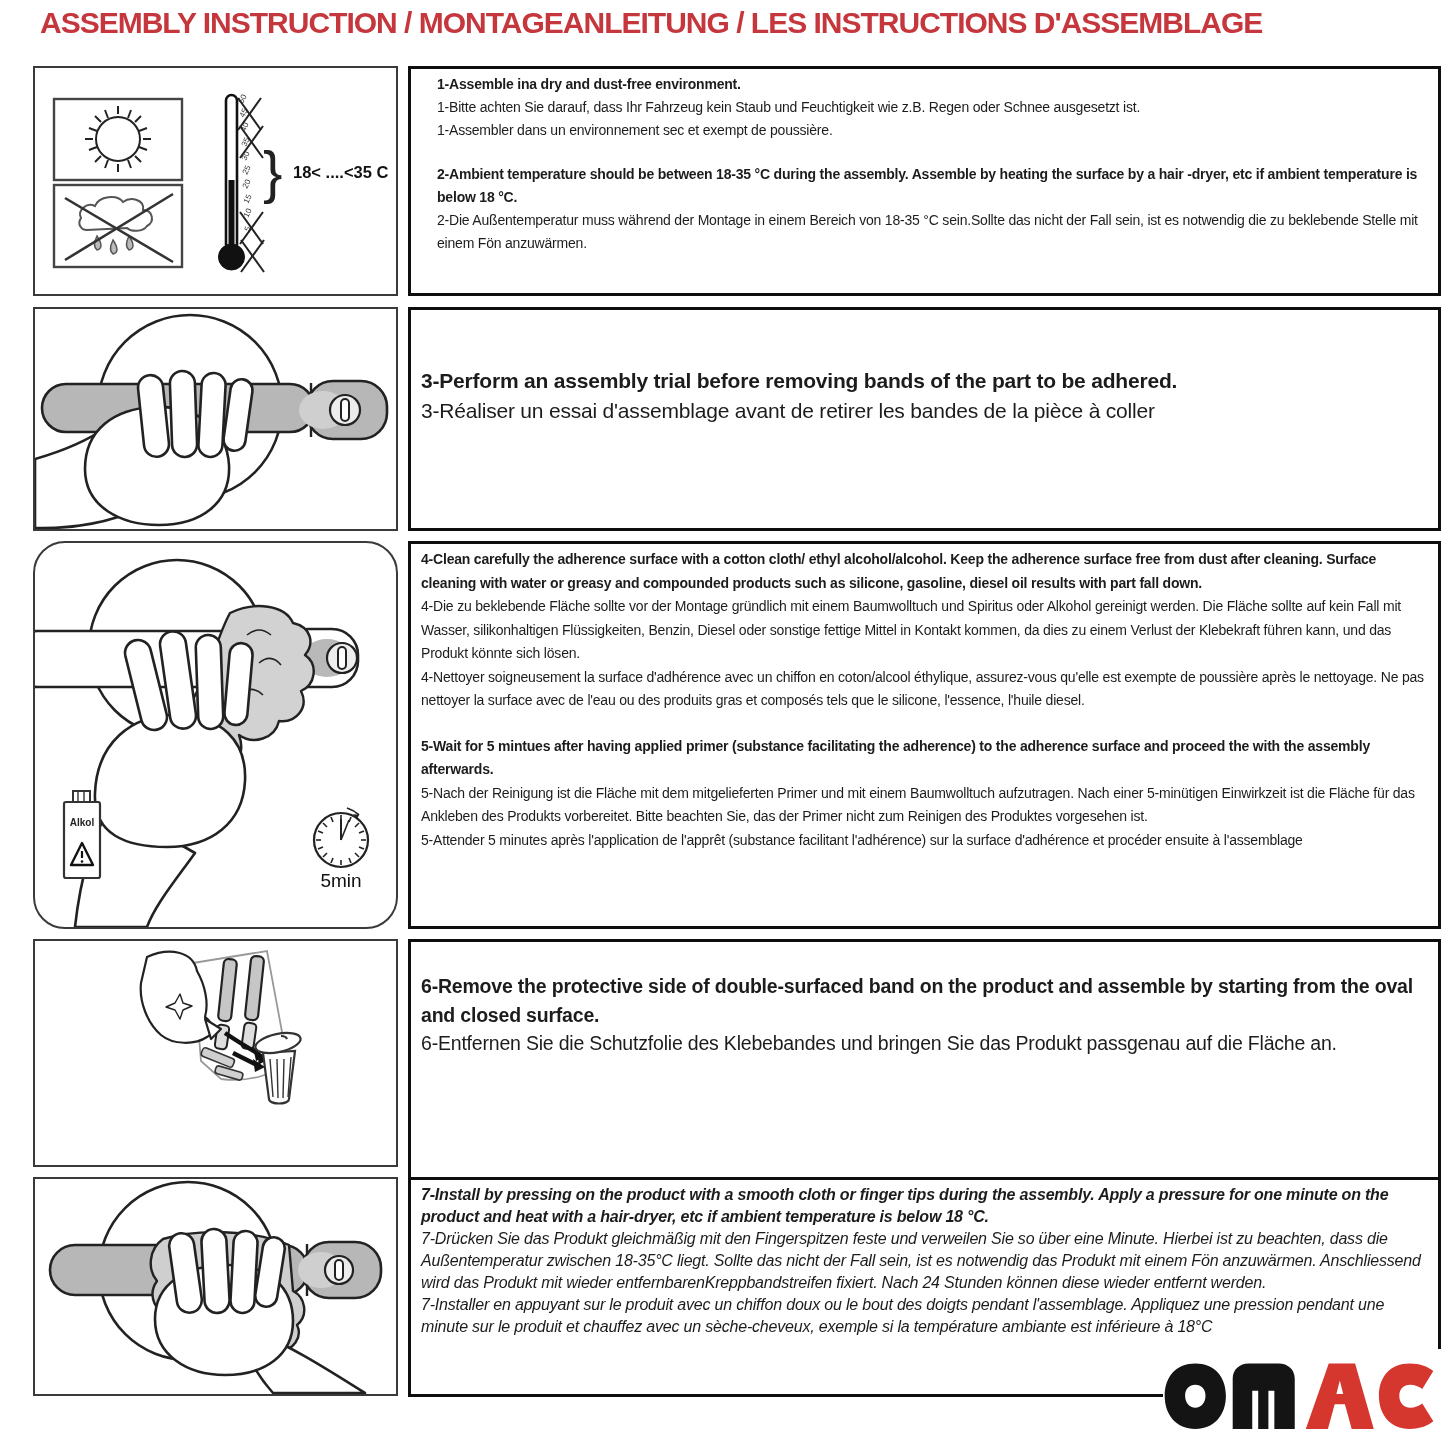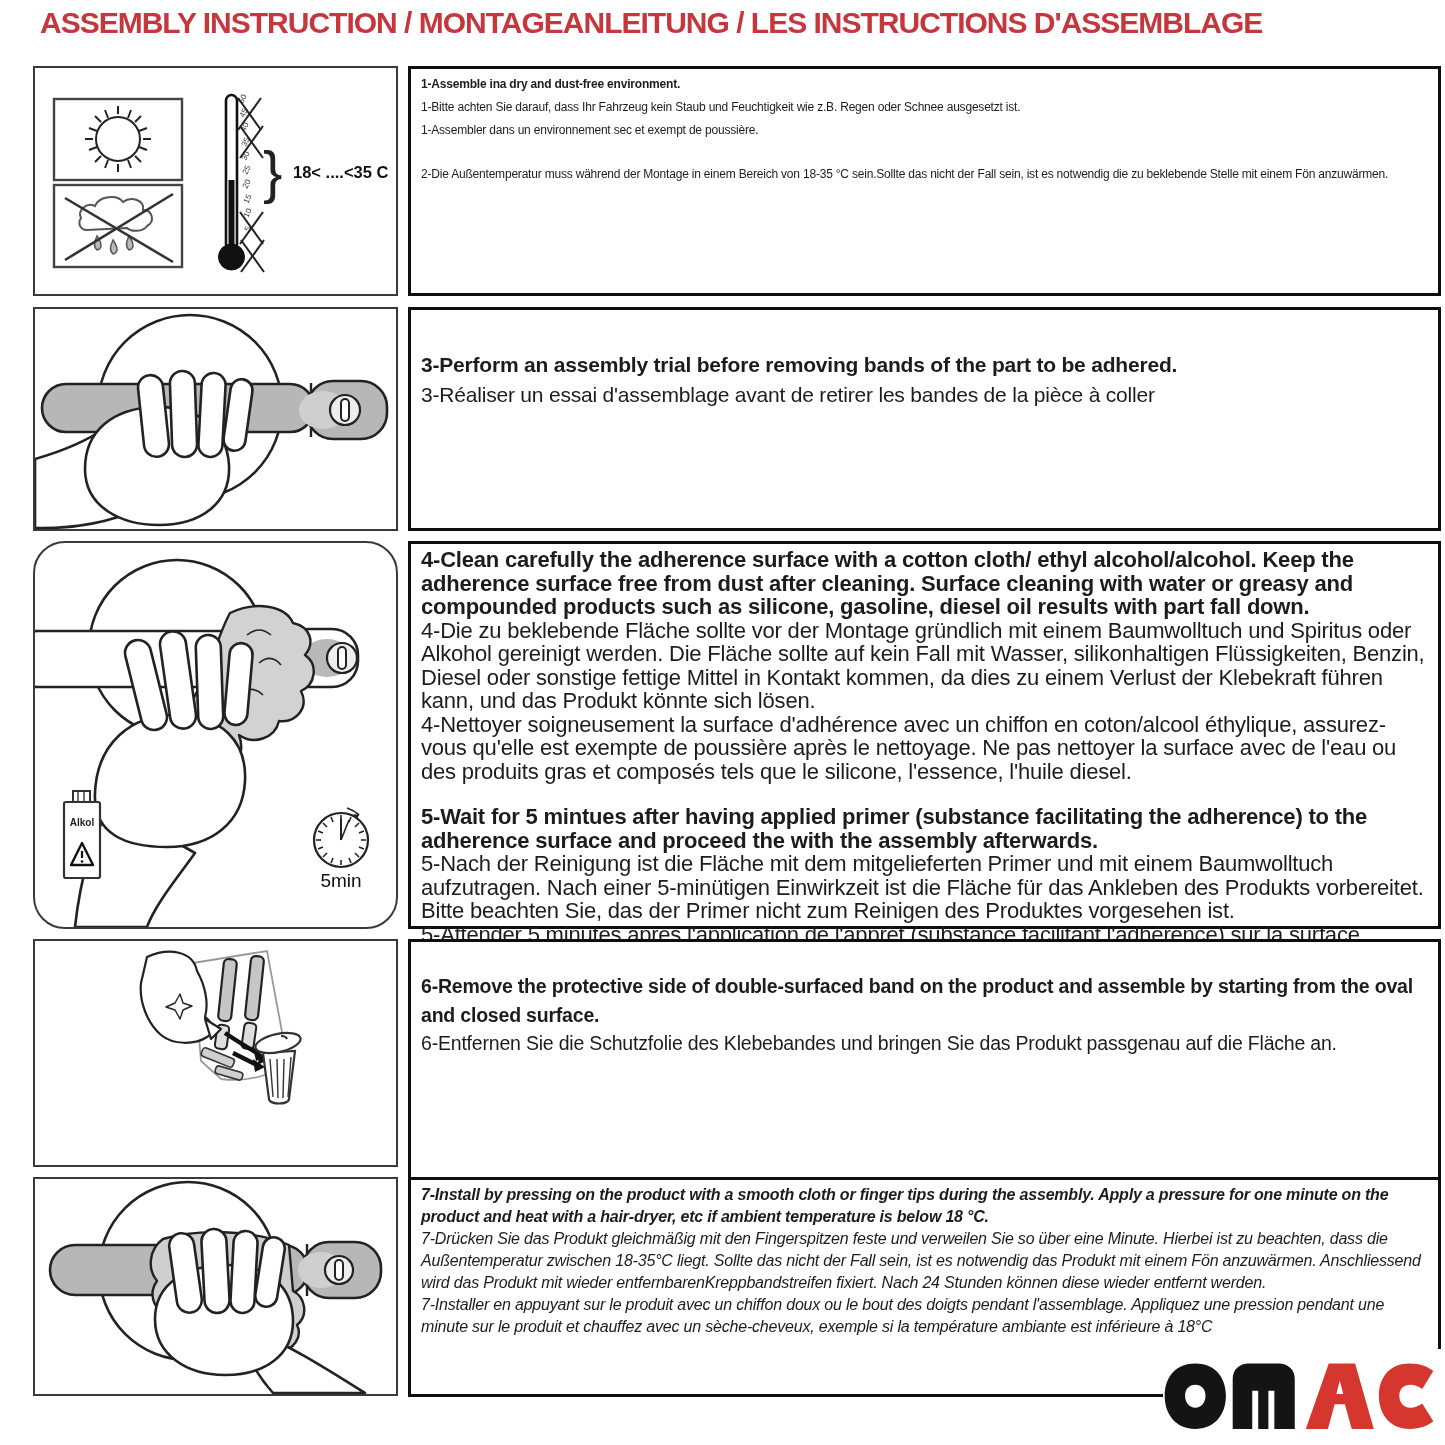--- a/index.html
+++ b/index.html
@@ -11,24 +11,24 @@
     position:absolute;left:40px;top:6px;font-size:30px;font-weight:bold;
     color:#c5373c;letter-spacing:-1px;white-space:nowrap;
   }
   .box{position:absolute;background:#fff;box-sizing:border-box;}
   .ibox{border:2px solid #3a3a3a;}
   .tbox{border:3px solid #0e0e0e;padding:4px 12px 4px 10px;letter-spacing:-0.2px;}
   .ibox svg{display:block;width:100%;height:100%;}
   .para{margin:0;}
   .para.bold{font-weight:bold;}
   .para.spacer{height:21px;}
-  .s1 .para{font-size:12px;line-height:23px;}
+  .s1 .para{font-size:14px;line-height:23px;margin-left:16px;}
   .s2 .para{font-size:21px;line-height:30px;}
-  .s2{padding-top:40px;}
-  .s3 .para{font-size:22px;line-height:23.5px;}
+  .s2{padding-top:56px;}
+  .s3 .para{font-size:14px;line-height:23.5px;}
   .s3 .para.spacer{height:22px;}
   .s4 .para{font-size:19.5px;line-height:28.5px;}
   .s4{padding-top:30px;}
   .s5 .para{font-size:16px;line-height:22px;}
   .logo-wrap{
     position:absolute;left:1163px;top:1349px;width:282px;height:96px;
     background:#fff;display:flex;align-items:center;justify-content:flex-start;
   }
   .thin{stroke:#222;stroke-width:1.6;fill:none;}
 </style>
@@ -106,20 +106,21 @@
       <text x="228" y="124" font-size="58" fill="#222">}</text>
       <text x="258" y="110" font-size="16.5" font-weight="bold" fill="#111">18&lt; ....&lt;35 C</text>
     </g>
   </svg>
 </div>
 <div class="box tbox s1" style="left:408px;top:66px;width:1033px;height:230px;">
     <div class="para bold">1-Assemble ina dry and dust-free environment.</div>
     <div class="para ">1-Bitte achten Sie darauf, dass Ihr Fahrzeug kein Staub und Feuchtigkeit wie z.B. Regen oder Schnee ausgesetzt ist.</div>
     <div class="para ">1-Assembler dans un environnement sec et exempt de poussière.</div>
     <div class="para spacer"></div>
+    <div class="para bold">2-Ambient temperature should be between 18-35 °C  during the assembly. Assemble by heating the surface by a hair -dryer, etc if ambient temperature is below 18 °C.</div>
     <div class="para ">2-Die Außentemperatur muss während der Montage in einem Bereich von 18-35 °C  sein.Sollte das nicht der Fall sein, ist es notwendig die zu beklebende Stelle mit einem Fön anzuwärmen.</div>
   </div>
 
 <div class="box ibox" style="left:33px;top:307px;width:365px;height:224px;">
   <svg viewBox="0 0 361 220">
     <circle cx="155" cy="98" r="92" fill="#fff" stroke="#222" stroke-width="2.6"></circle>
     <g>
       <rect x="7" y="75" width="272" height="48" rx="24" fill="#b7b7b7" stroke="#222" stroke-width="2.6"></rect>
       <rect x="272" y="72" width="80" height="58" rx="26" fill="#b7b7b7" stroke="#222" stroke-width="2.6"></rect>
       <line x1="276" y1="74" x2="276" y2="128" stroke="#222" stroke-width="2.4"></line>

